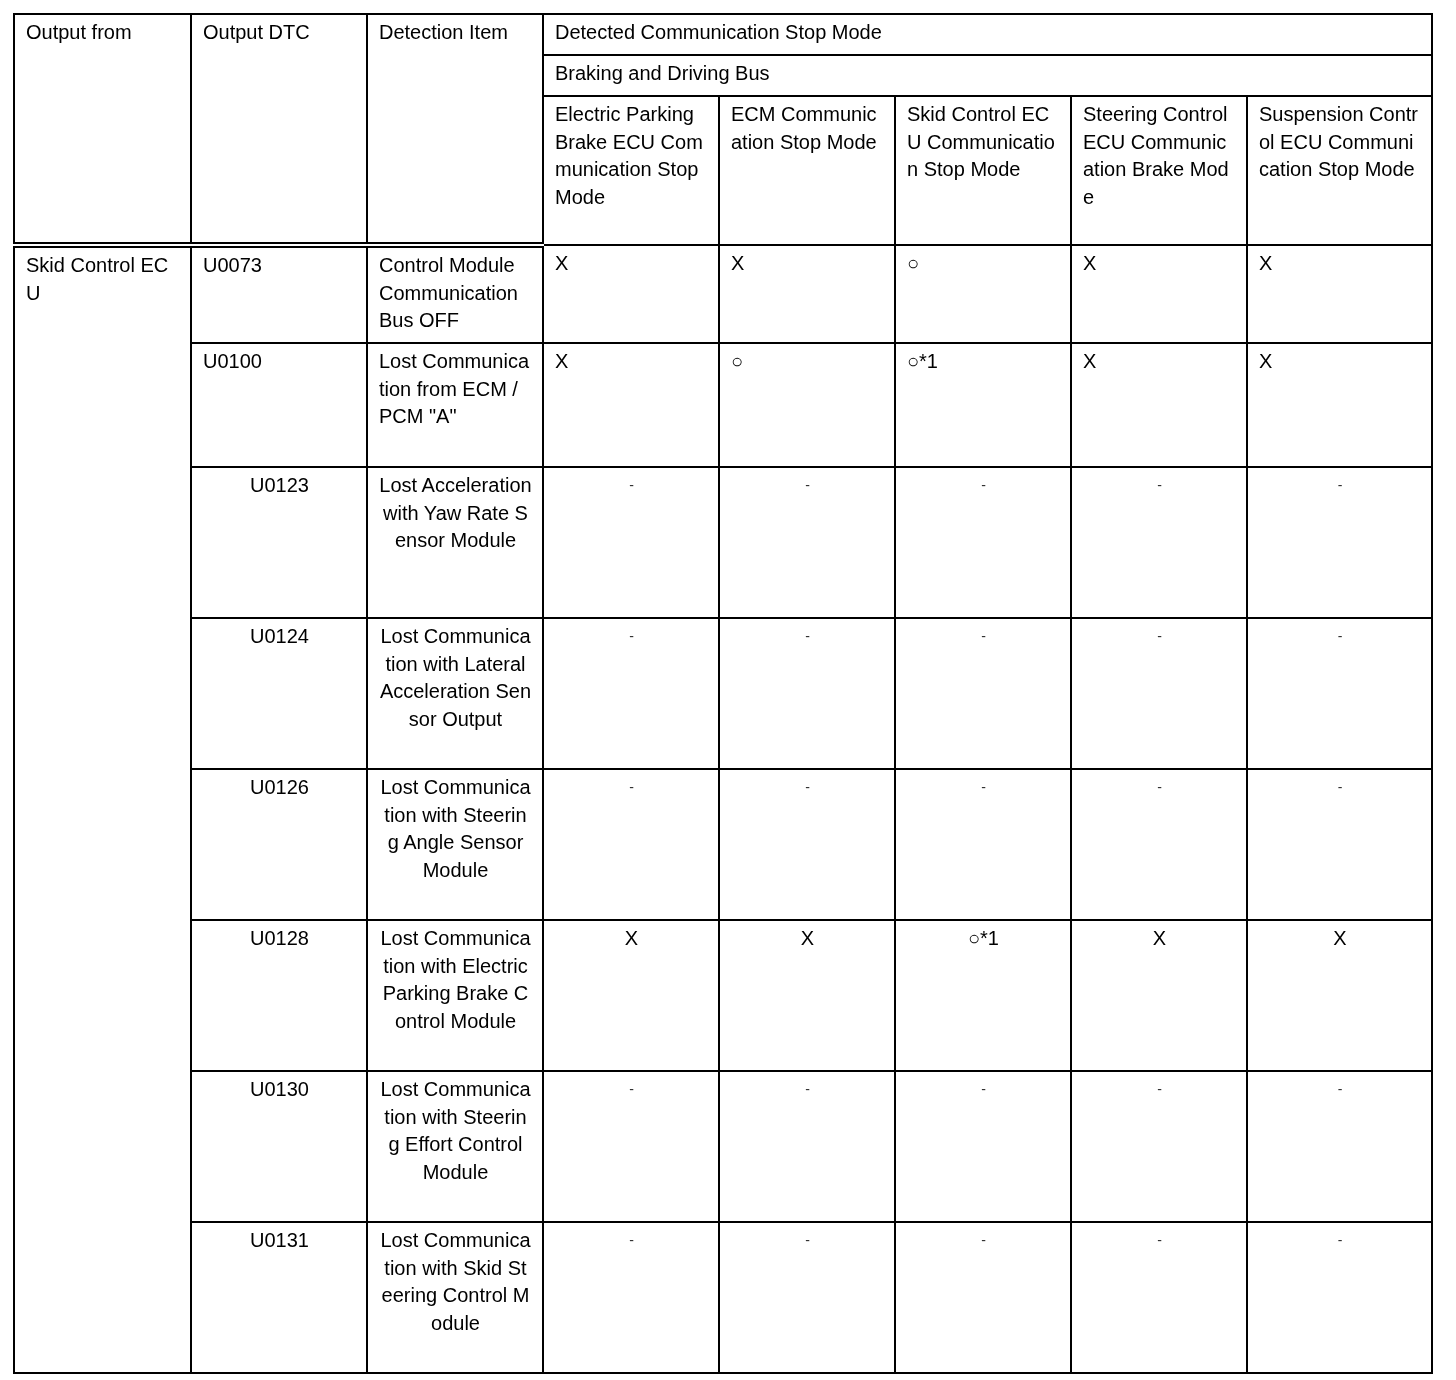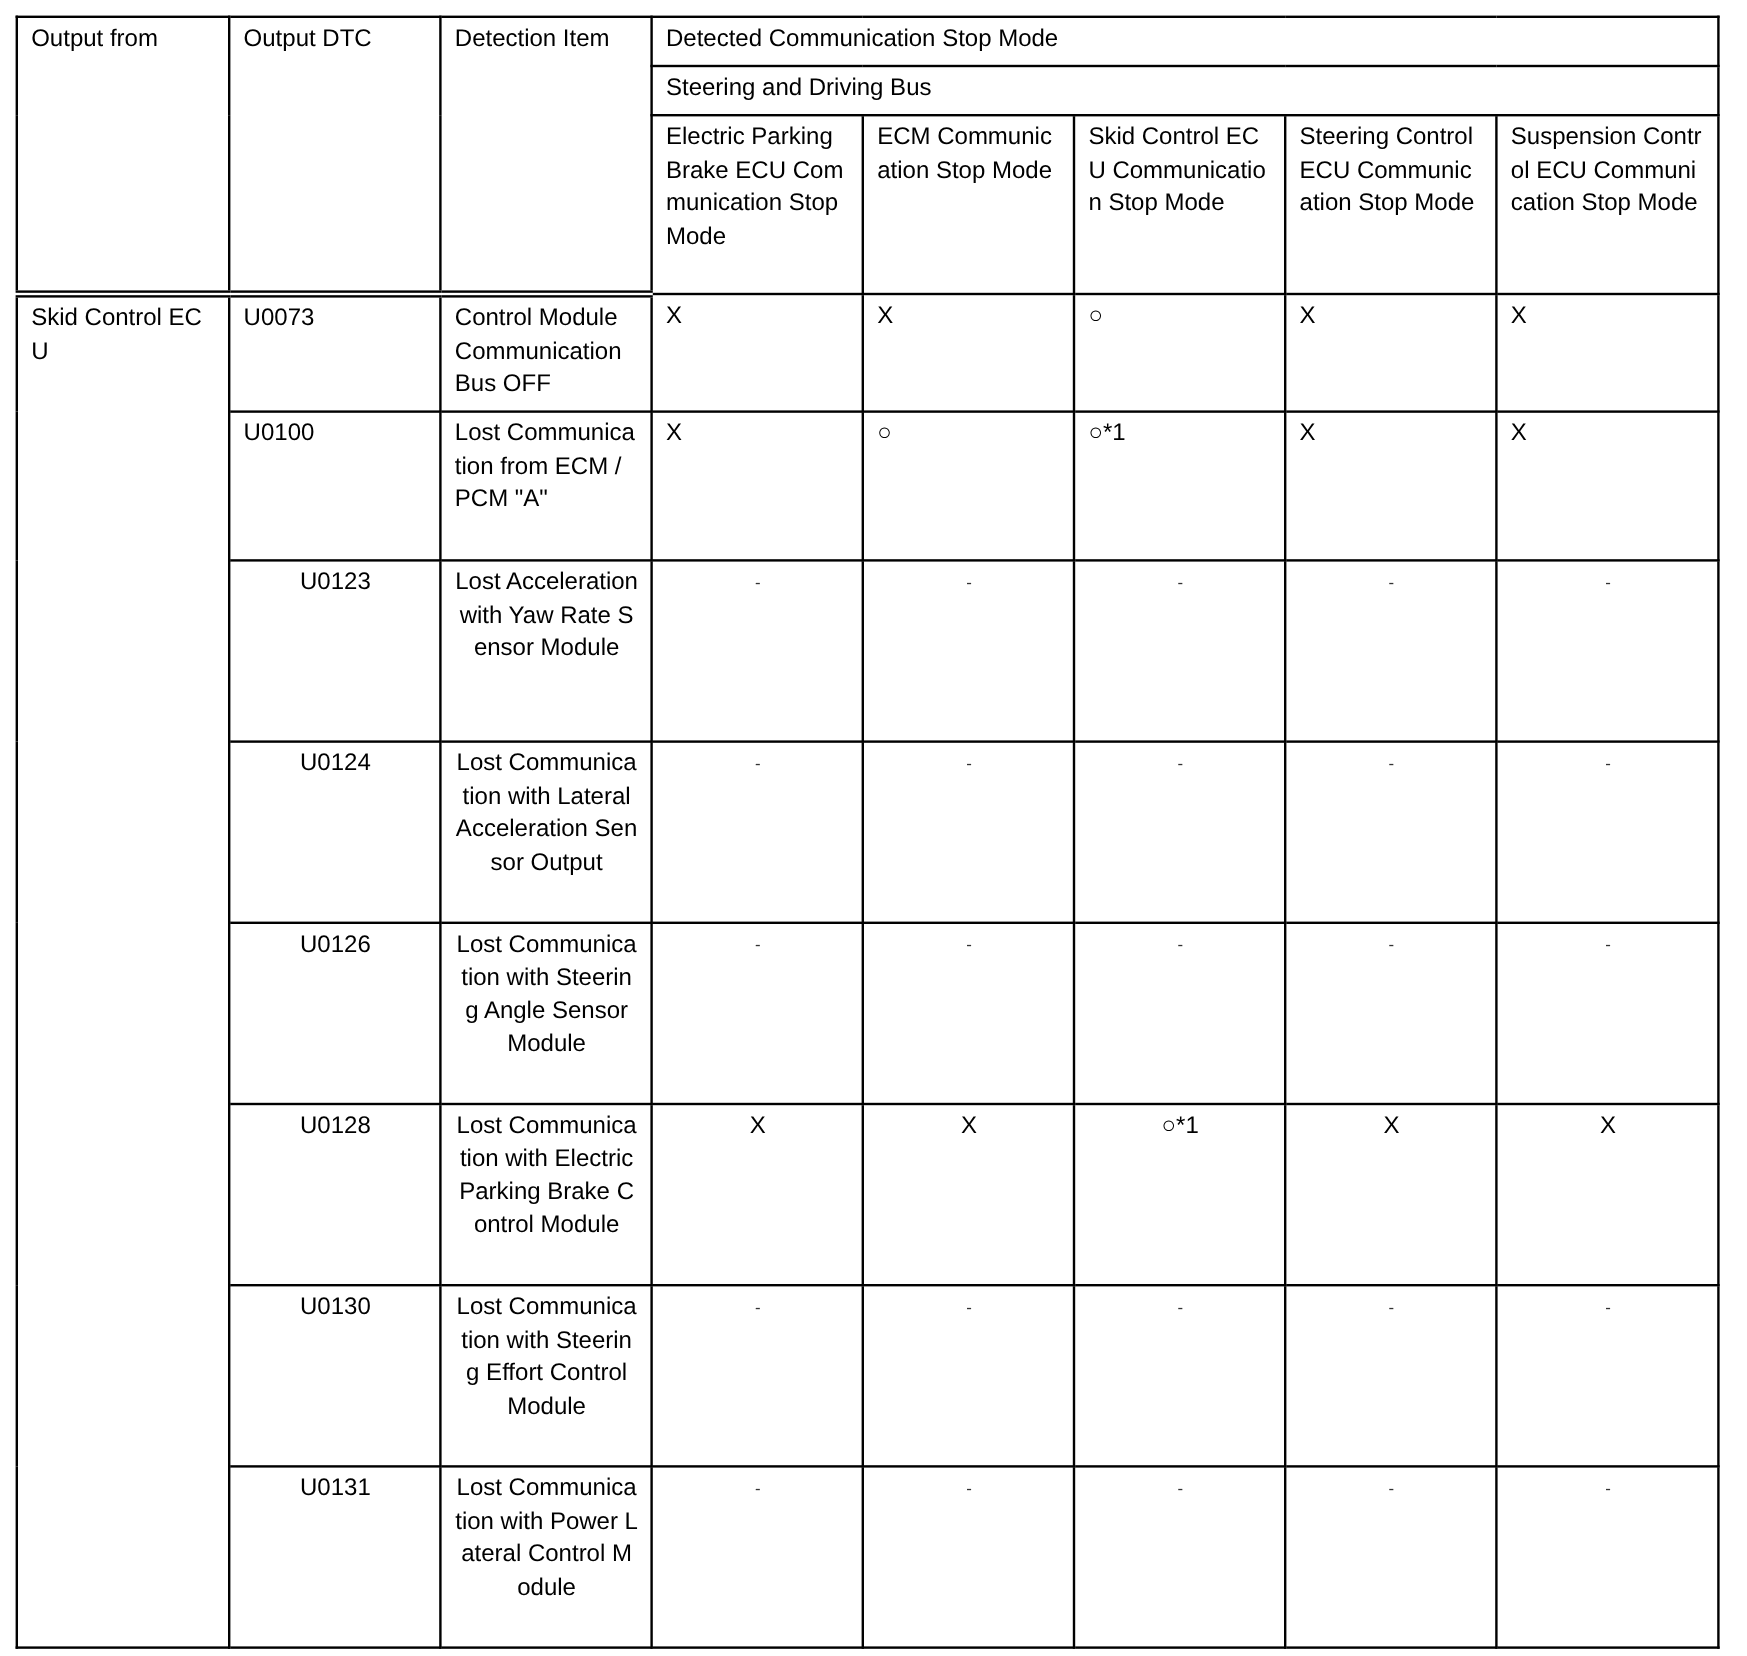--- a/index.html
+++ b/index.html
@@ -47,27 +47,27 @@
       <col style="width:185px">
   </colgroup>
   <thead>
     <tr class="h1">
       <th rowspan="3" class="tall">Output from</th>
       <th rowspan="3" class="tall">Output DTC</th>
       <th rowspan="3" class="tall">Detection Item</th>
       <th colspan="5">Detected Communication Stop Mode</th>
     </tr>
     <tr class="h2">
-      <th colspan="5">Steering and Driving Bus</th>
+      <th colspan="5">Braking and Driving Bus</th>
     </tr>
     <tr class="h3">
       <th>Electric Parking Brake ECU Communication Stop Mode</th>
       <th>ECM Communication Stop Mode</th>
       <th>Skid Control ECU Communication Stop Mode</th>
-      <th>Steering Control ECU Communication Stop Mode</th>
+      <th>Steering Control ECU Communication Brake Mode</th>
       <th>Suspension Control ECU Communication Stop Mode</th>
     </tr>
   </thead>
   <tbody id="tbody">
     <tr class="r1">
       <td rowspan="8">Skid Control ECU</td>
       <td>U0073</td>
       <td>Control Module Communication Bus OFF</td>
       <td class="mark">X</td>
       <td class="mark">X</td>
@@ -124,21 +124,21 @@
       <td>U0130</td>
       <td>Lost Communication with Steering Effort Control Module</td>
       <td class="mark dash">-</td>
       <td class="mark dash">-</td>
       <td class="mark dash">-</td>
       <td class="mark dash">-</td>
       <td class="mark dash">-</td>
     </tr>
     <tr class="r5">
       <td>U0131</td>
-      <td>Lost Communication with Power Lateral Control Module</td>
+      <td>Lost Communication with Skid Steering Control Module</td>
       <td class="mark dash">-</td>
       <td class="mark dash">-</td>
       <td class="mark dash">-</td>
       <td class="mark dash">-</td>
       <td class="mark dash">-</td>
     </tr>
   </tbody>
 </table>
 
 </body></html>

